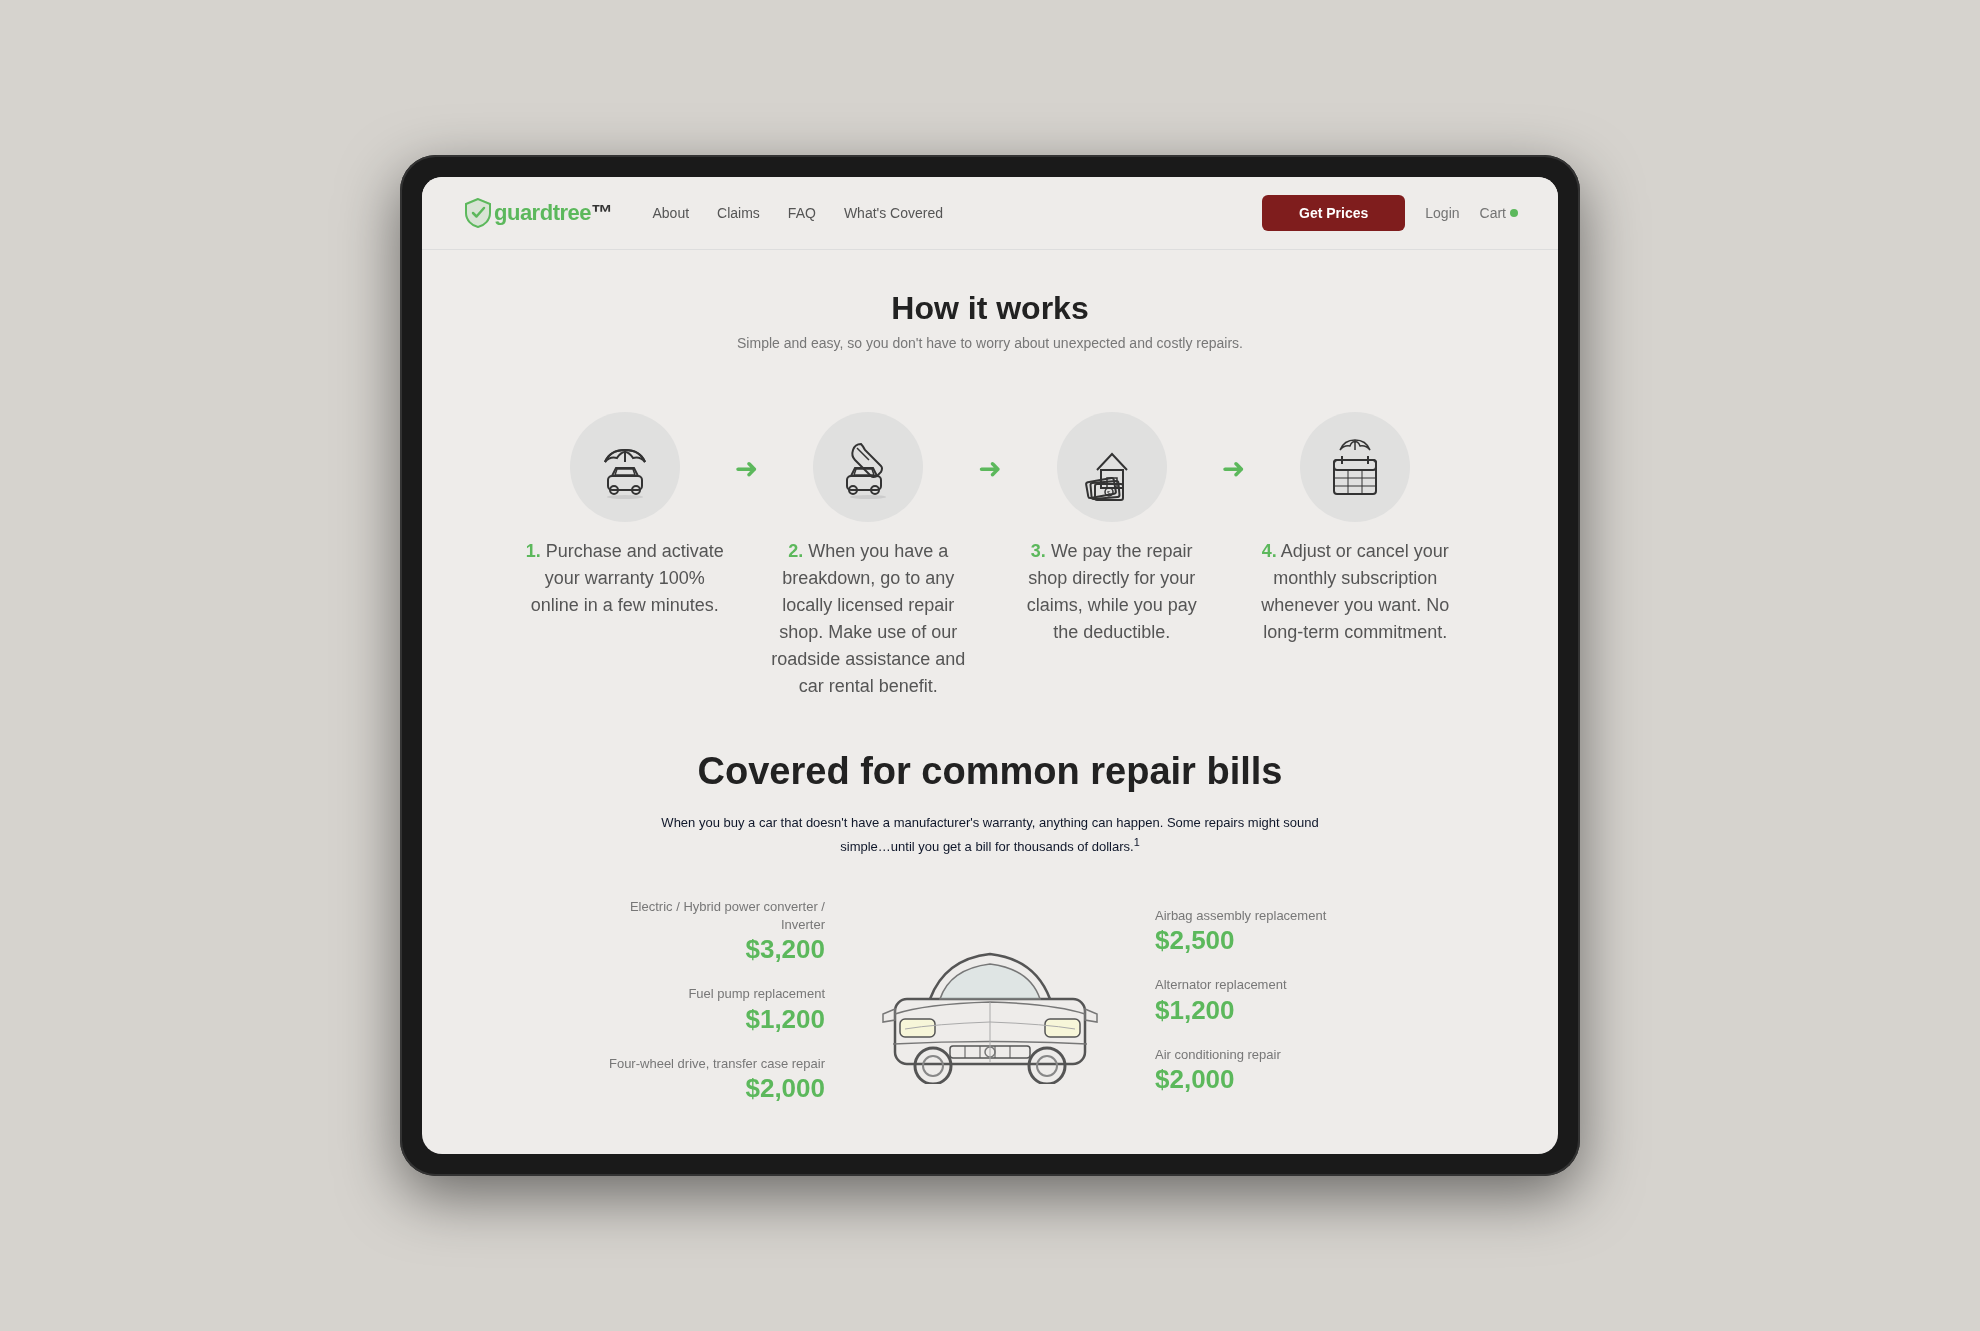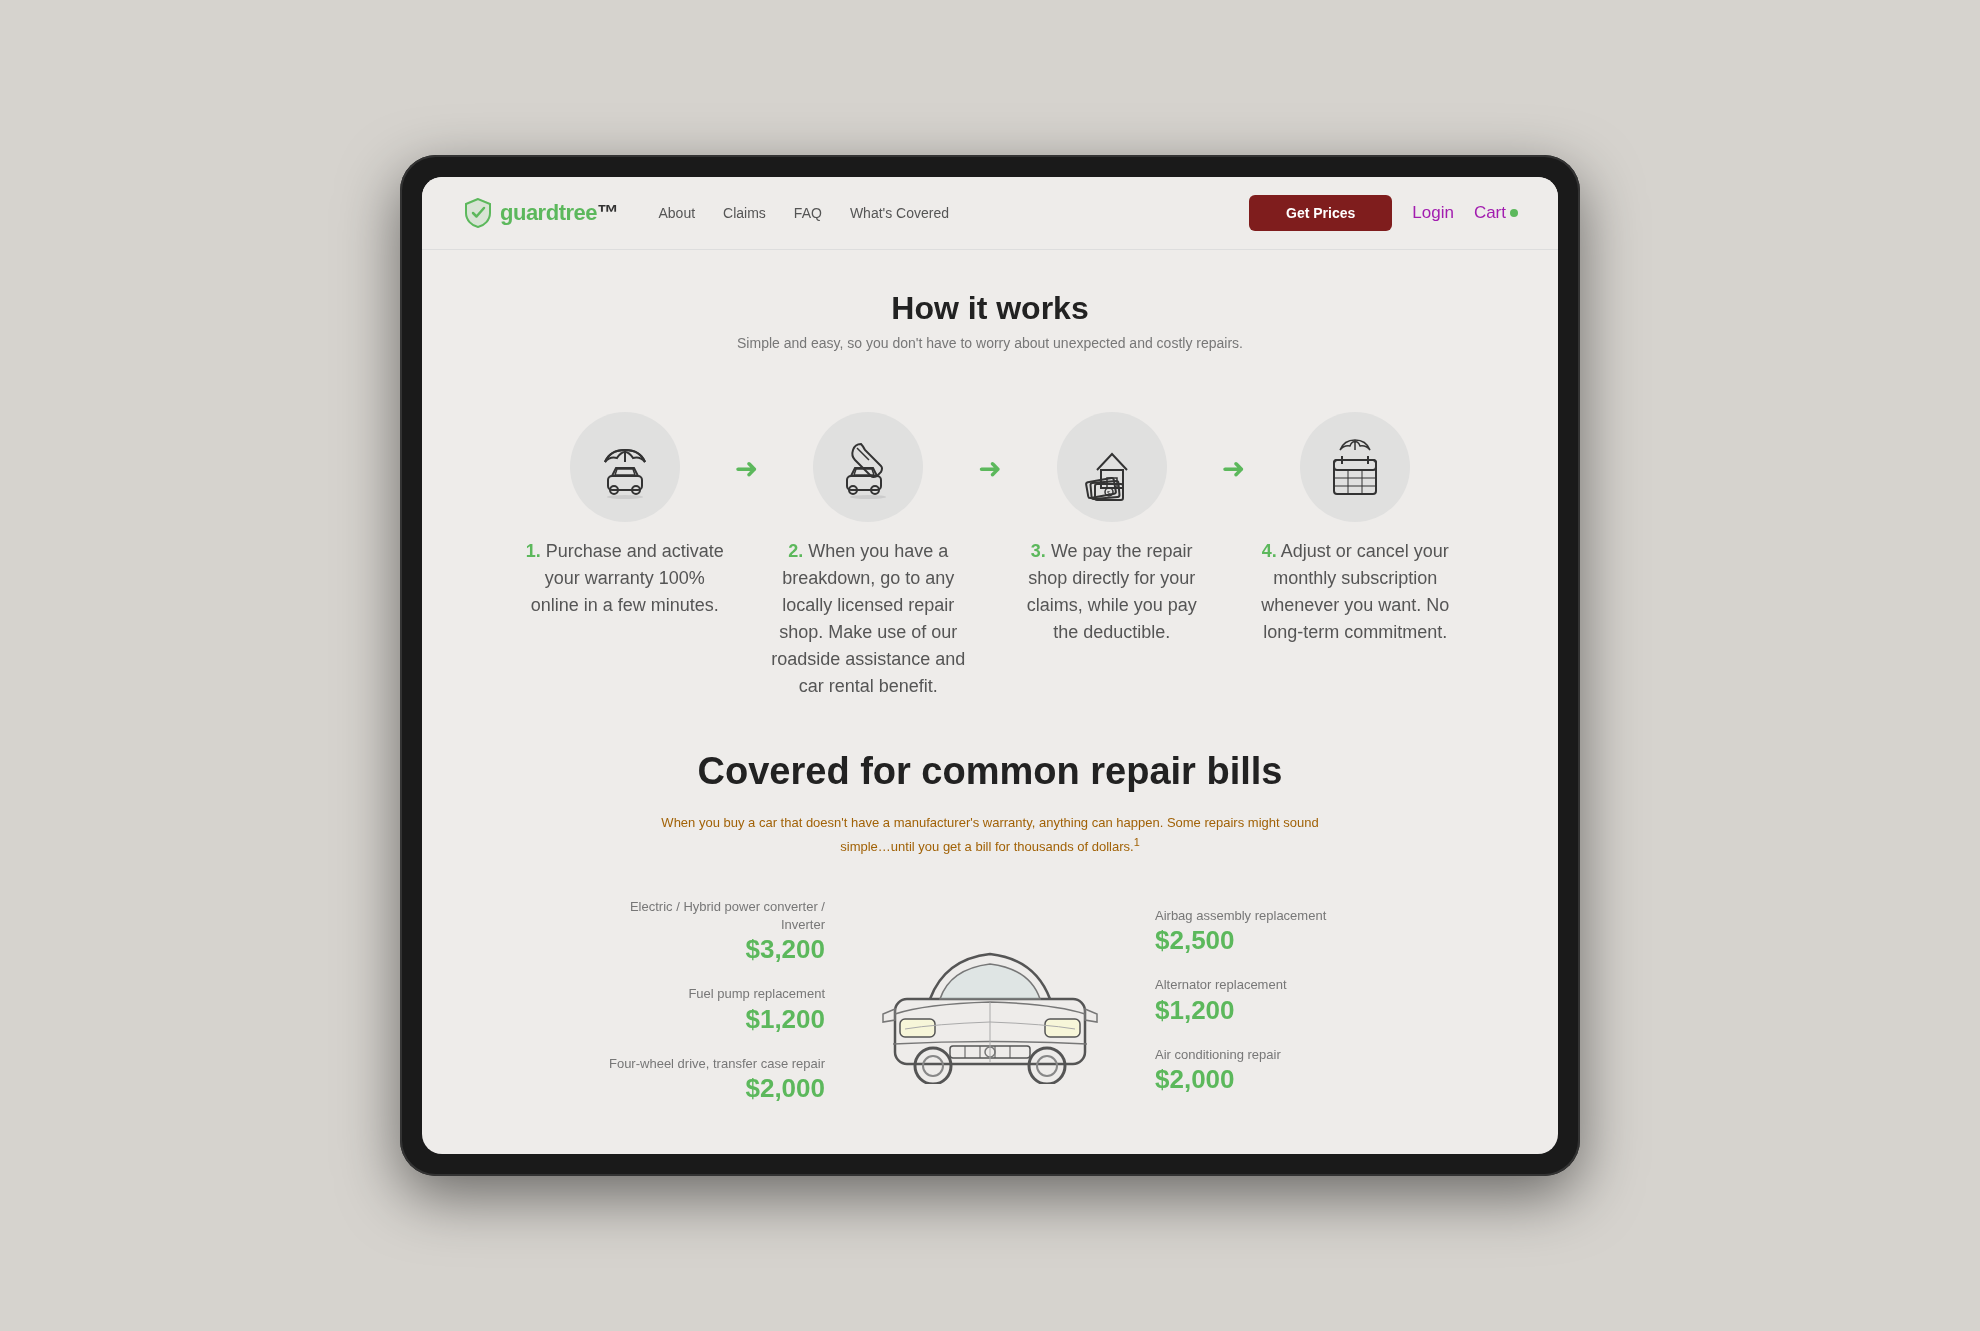--- a/index.html
+++ b/index.html
@@ -28,21 +28,20 @@
     .nav {
       background: #eeecea;
       display: flex;
       align-items: center;
       padding: 18px 40px;
       border-bottom: 1px solid #ddd;
     }
     .logo {
       display: flex;
       align-items: center;
-      gap: 6px;
       margin-right: 40px;
       text-decoration: none;
     }
     .logo-icon {
       width: 32px;
       height: 32px;
     }
     .logo-text {
       font-size: 22px;
       font-weight: 700;
@@ -70,22 +69,22 @@
       background: #7f1d1d;
       color: white;
       border: none;
       padding: 10px 37px;
       border-radius: 6px;
       font-size: 14px;
       font-weight: 600;
       cursor: pointer;
     }
     .nav-login, .nav-cart {
-      font-size: 17px;
-      color: #a21caf;
+      font-size: 14px;
+      color: #737373;
       cursor: pointer;
     }
     .cart-badge {
       display: inline-flex;
       align-items: center;
       gap: 4px;
     }
     .cart-dot {
       width: 8px;
       height: 8px;
@@ -160,21 +159,21 @@
       text-align: center;
     }
     .covered-title {
       font-size: 38px;
       font-weight: 700;
       color: #222;
       margin-bottom: 20px;
     }
     .covered-desc {
       font-size: 13px;
-      color: #a16207;
+      color: #0f172a;
       max-width: 680px;
       margin: 0 auto 40px;
       line-height: 1.6;
     }
     .covered-grid {
       display: flex;
       align-items: center;
       justify-content: center;
       gap: 40px;
     }

